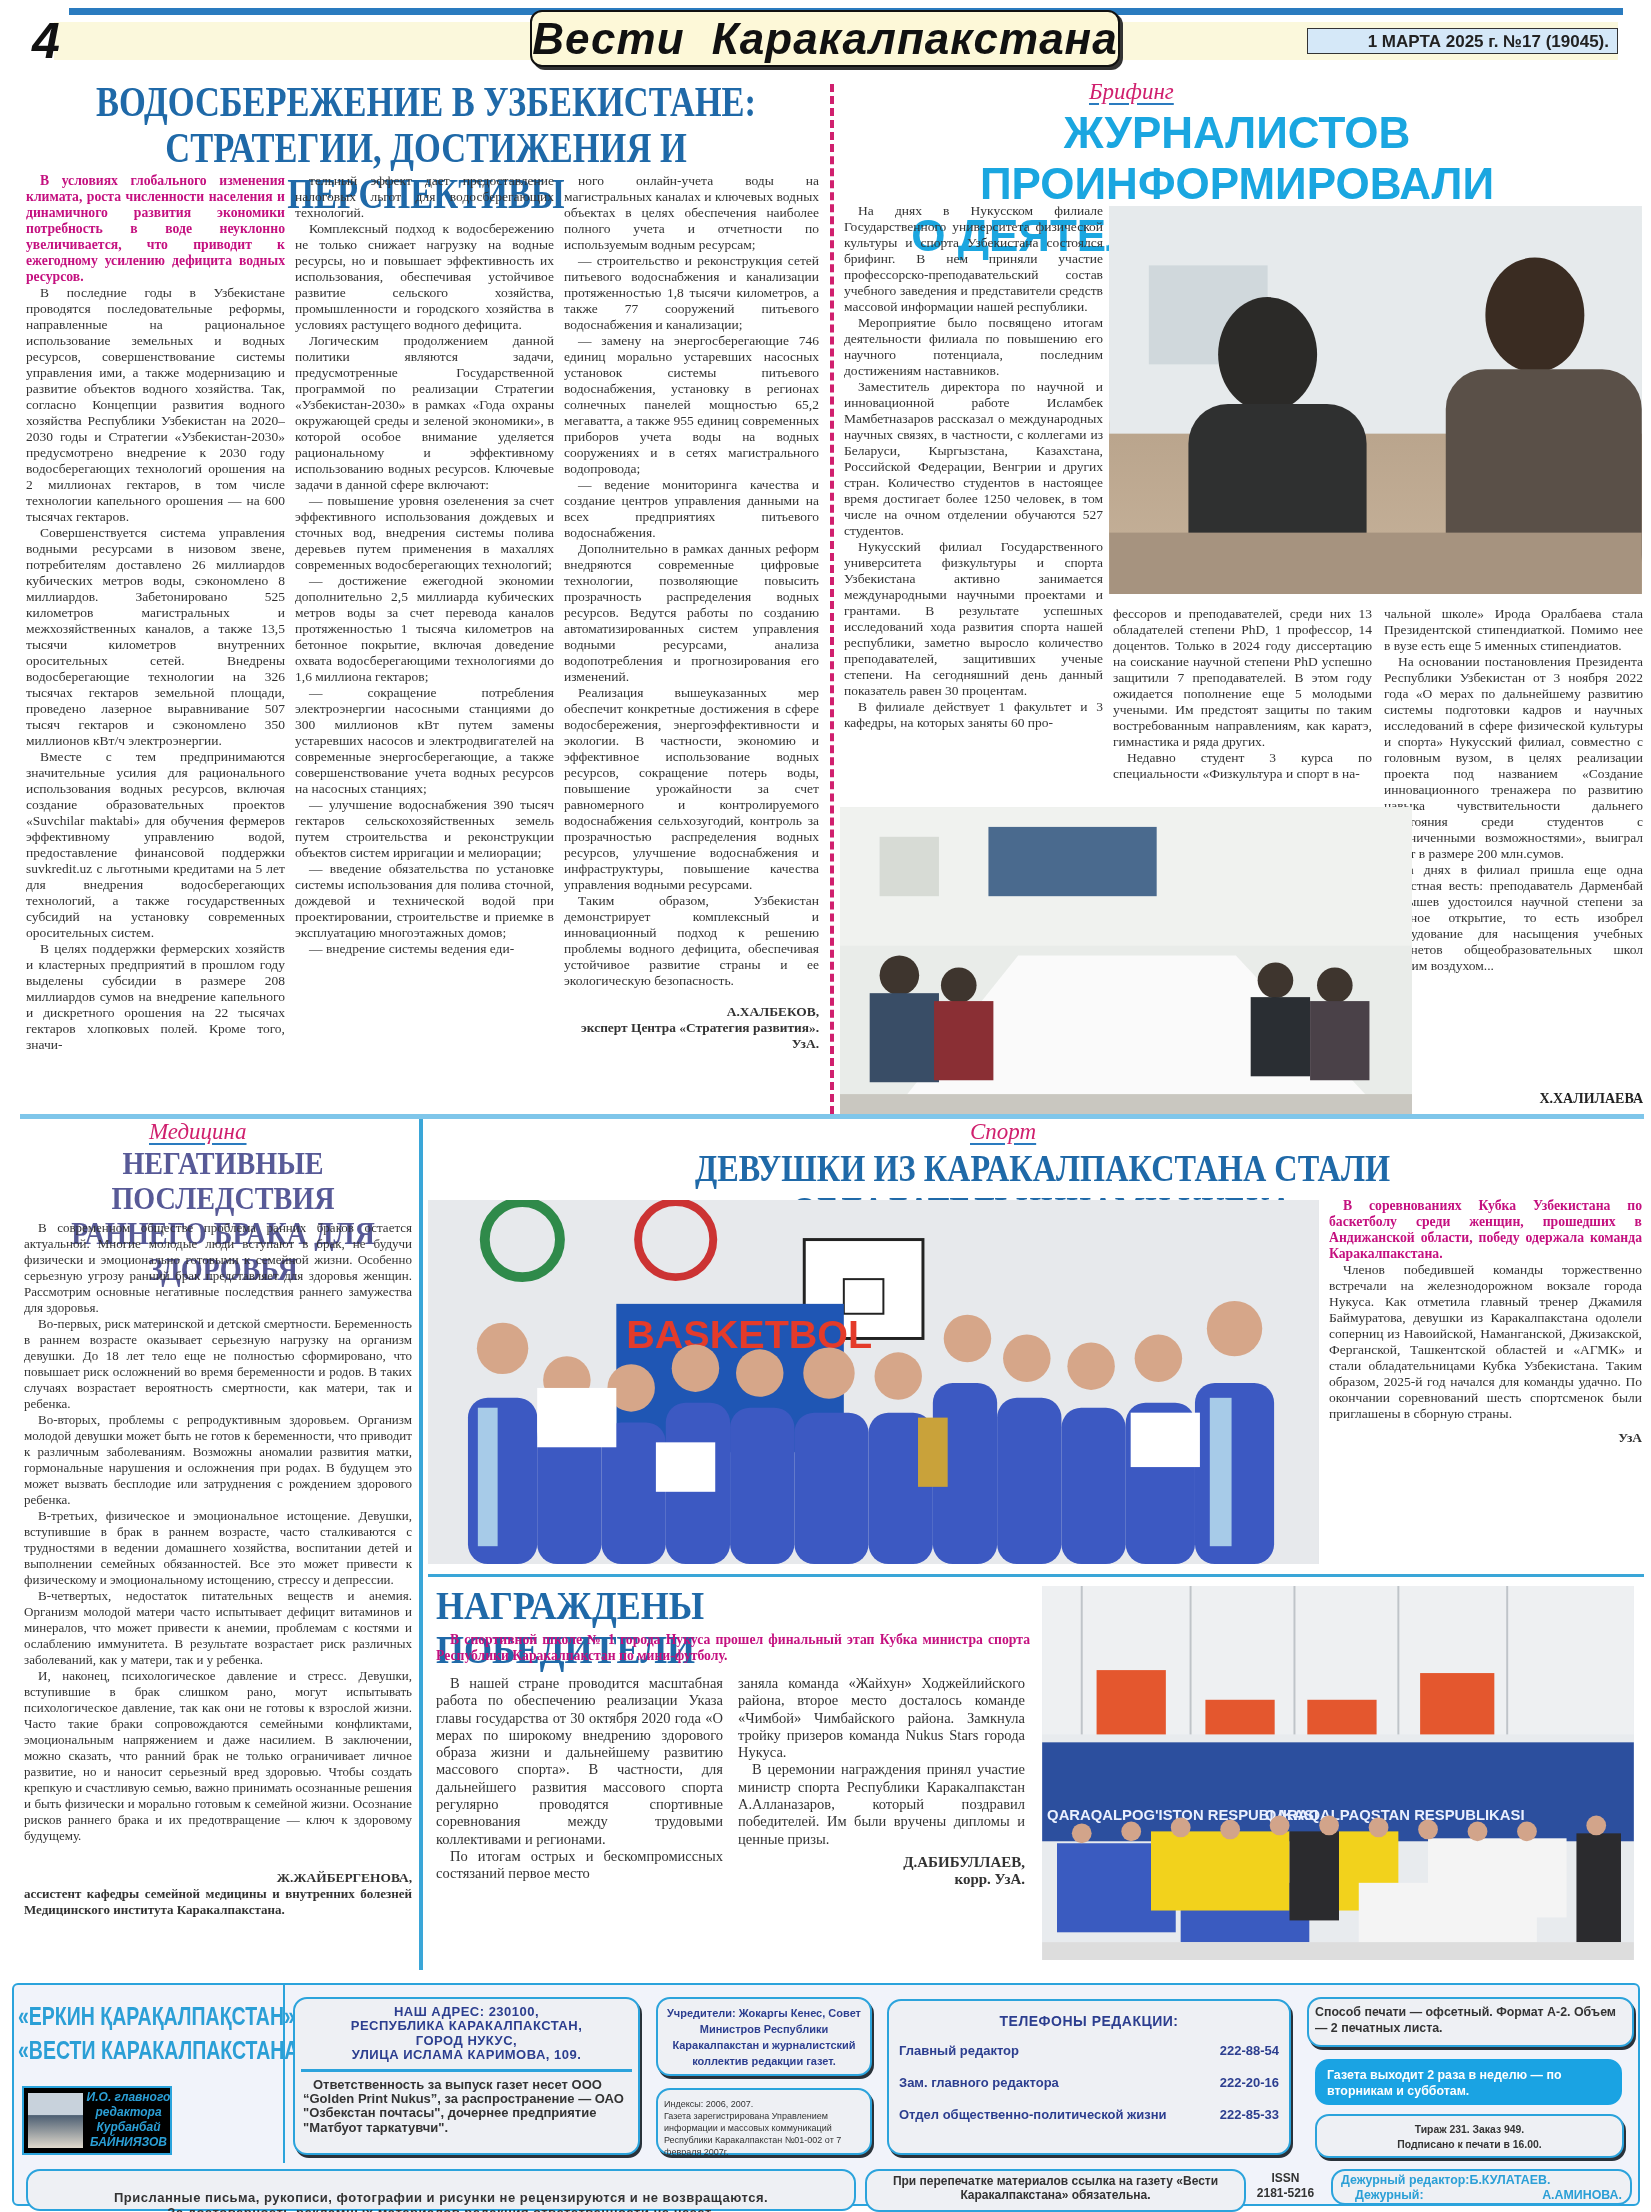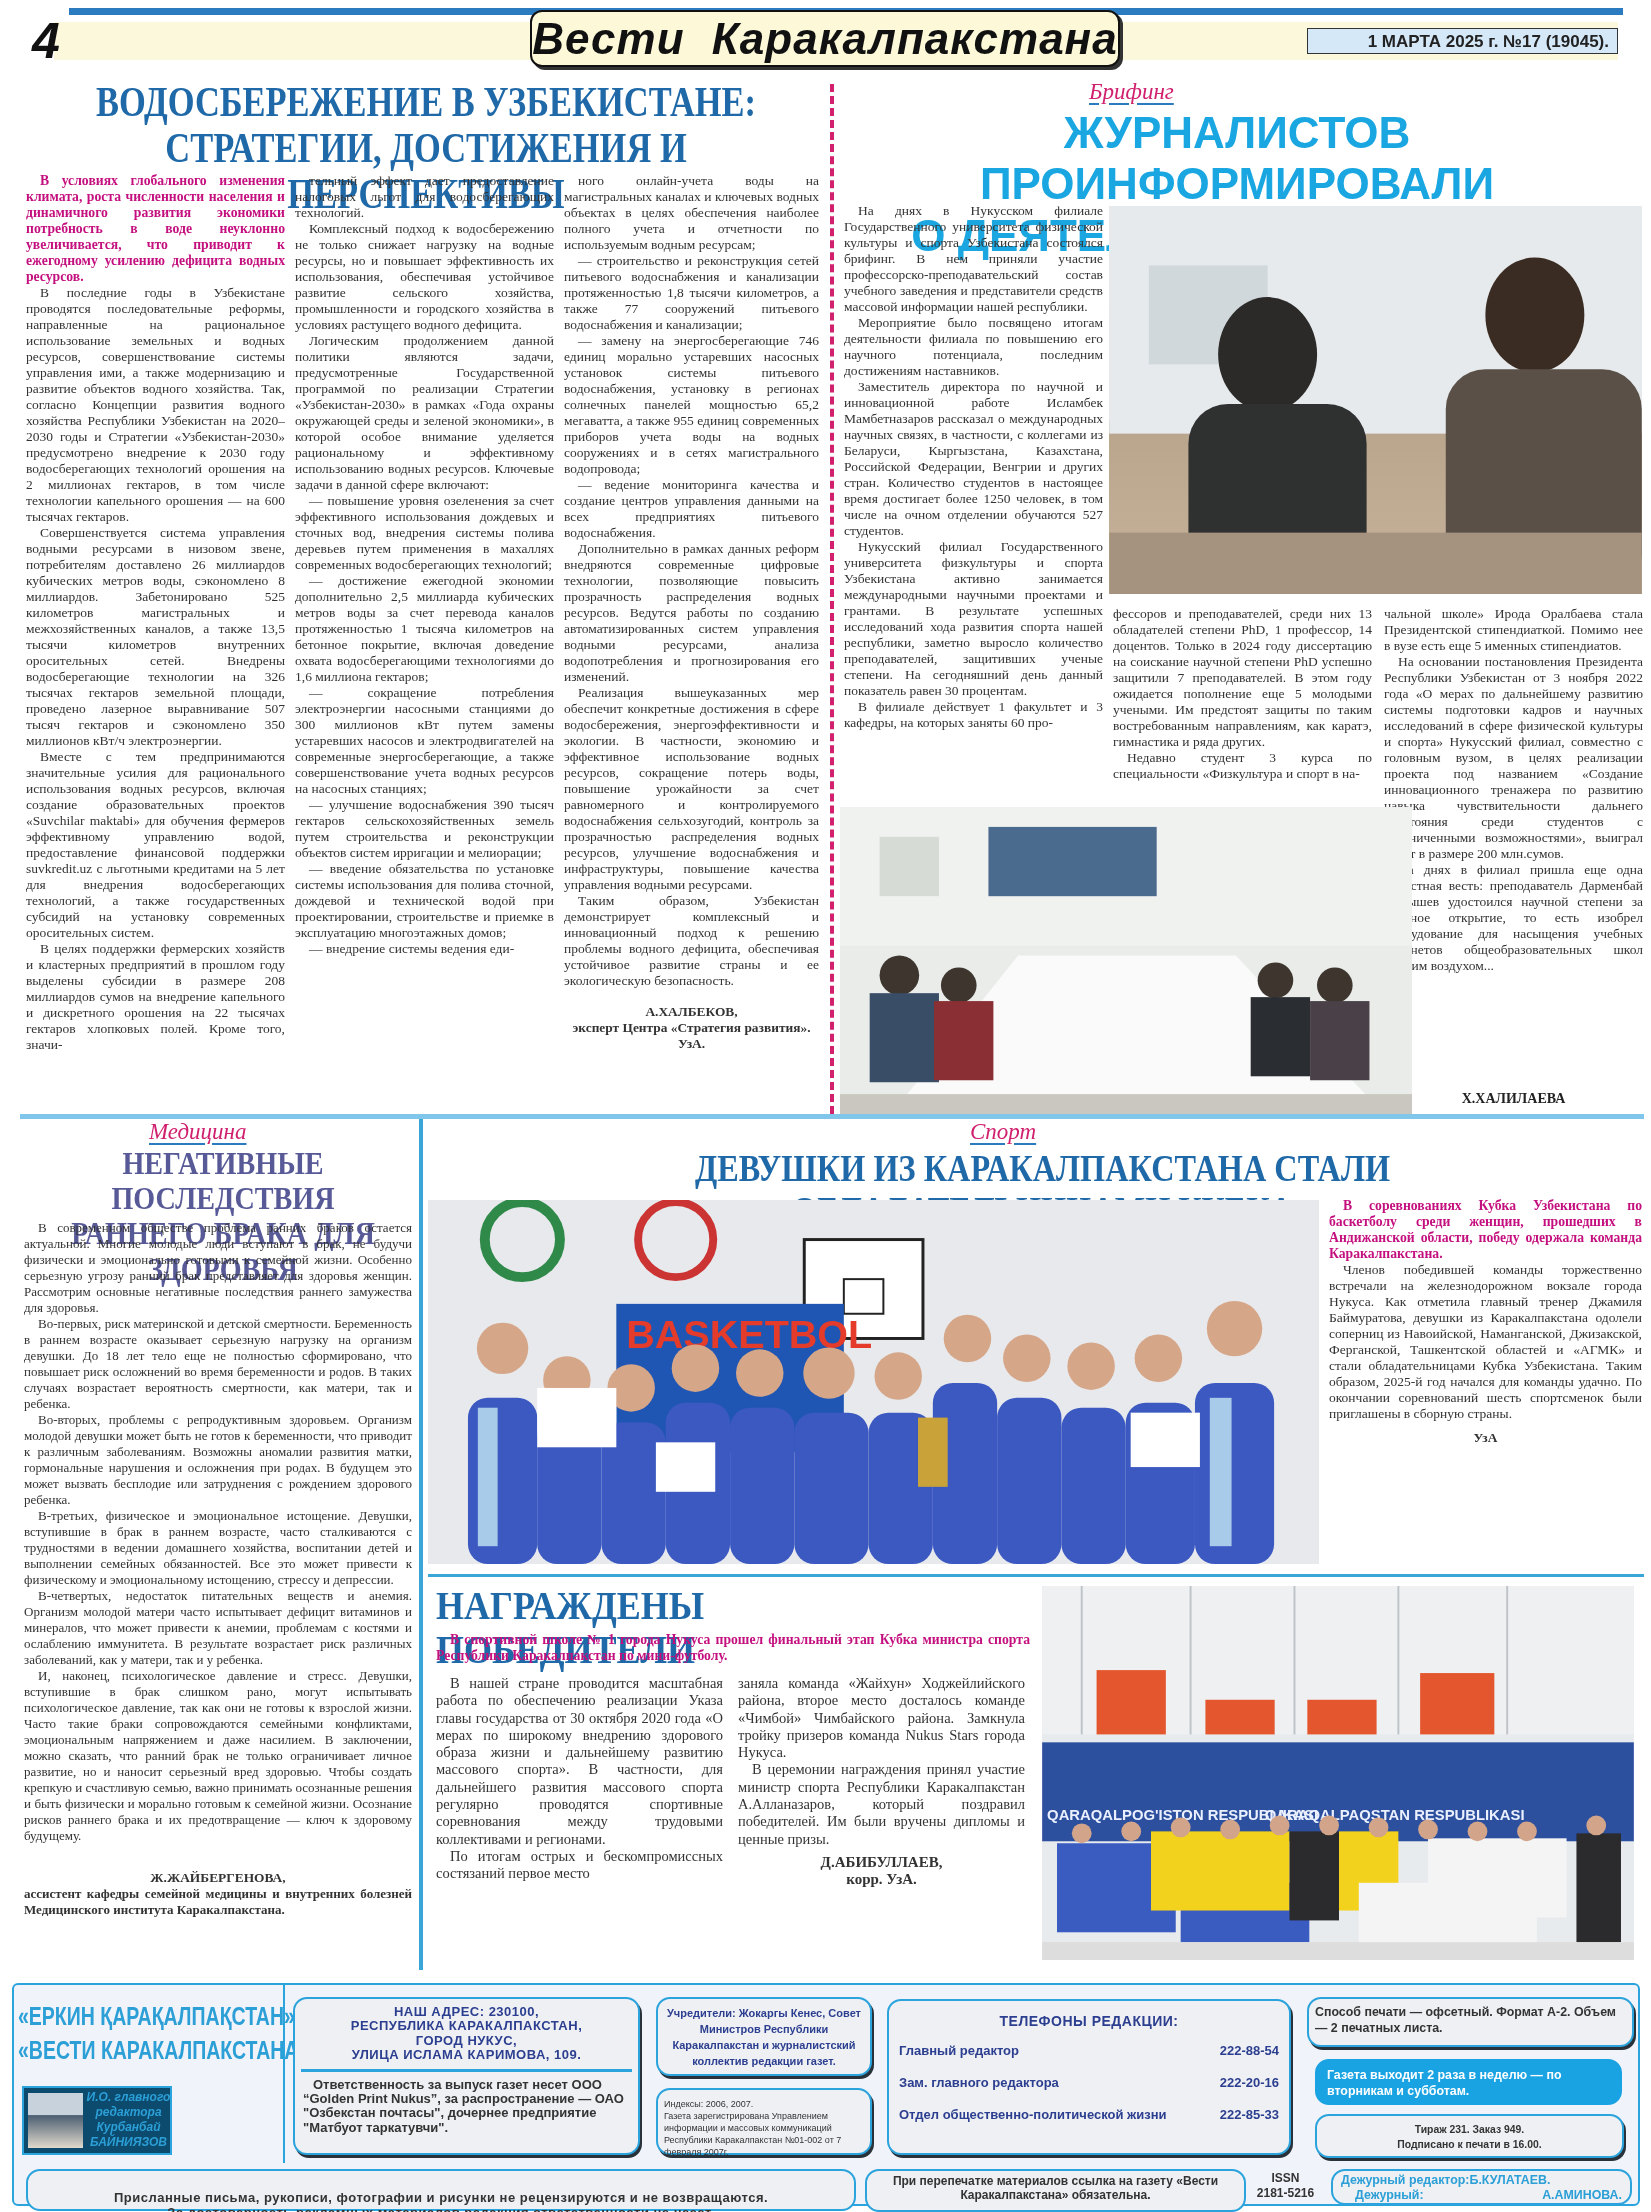--- a/index.html
+++ b/index.html
@@ -15,21 +15,21 @@
 
 .hl{font-family:"Liberation Serif",serif;font-weight:bold;text-align:center;line-height:1.1;transform-origin:center top}
 .h-water{left:20px;top:79px;width:812px;font-size:42px;color:#1f69a8;transform:scaleX(.82)}
 .rubric{font-style:italic;font-size:23px;text-align:left;text-decoration:underline;text-decoration-color:#2a7bbf;text-underline-offset:4px}
 .r-brief{left:1089px;top:79px;width:297px;color:#d0206e}
 .h-brief{left:851px;top:107px;width:772px;font:bold 44px "Liberation Sans",sans-serif;color:#1aa6e0;text-align:center;line-height:1.17}
 .divider-dash{left:830px;top:84px;height:1030px;width:0;border-left:4px dashed #d0206e}
 .col{font-size:13.5px;line-height:16px;text-align:justify;color:#333}
 .col p{text-indent:14px}
 .lead{color:#c4107f;font-weight:bold;font-size:13.7px;line-height:16px;text-align:justify;text-indent:14px}
-.sig{font-weight:bold;text-align:center;font-size:13.4px}
+.sig{font-weight:bold;text-align:right;font-size:13.4px}
 .photo{overflow:hidden}
 .hrule{height:5px;background:#7fc6ea}
 
 .r-med{left:149px;top:1119px;width:139px;color:#d0206e}
 .h-med{left:20px;top:1146px;width:406px;font-size:32px;color:#585a97;transform:scaleX(.88)}
 .vrule{left:419px;top:1119px;width:4px;height:851px;background:#3aa6d8}
 
 .r-sport{left:970px;top:1119px;width:119px;color:#d0206e}
 .h-sport{left:436px;top:1148px;width:1213px;font-size:38px;color:#1f69a8;transform:scaleX(.85)}
 .h-awards{left:436px;top:1584px;width:594px;font-size:40px;color:#1f69a8;text-align:left;transform:scaleX(.9);transform-origin:left top}
@@ -276,21 +276,21 @@
       </g>
     <rect x="0" y="360" width="598" height="18" fill="#ddd"></rect>
   </svg>
 </div>
 
 <div class="abs footer">
   <div class="abs" style="left:4px;top:14px;width:249px;font:bold 25px 'Liberation Sans',sans-serif;color:#2b9fd6;line-height:34px;transform:scaleX(.78);transform-origin:left top;white-space:nowrap">
     <div>«ЕРКИН ҚАРАҚАЛПАҚСТАН» -</div>
     <div>«ВЕСТИ КАРАКАЛПАКСТАНА»</div>
   </div>
-  <div class="abs" style="left:8px;top:101px;width:150px;height:69px;border:2px solid #2ba3dc;background:#0c4a6e">
+  <div class="abs" style="left:8px;top:101px;width:150px;height:69px;border:2px solid #2ba3dc;background:#000000">
     <div class="abs" style="left:4px;top:5px;width:55px;height:55px;background:linear-gradient(180deg,#c8d2dc 0,#c8d2dc 40%,#4d5f73 41%,#e0d9cc 100%)"></div>
     <div class="abs" style="left:61px;top:2px;width:87px;font:italic bold 12px 'Liberation Sans',sans-serif;color:#2b9fd6;text-align:center;line-height:15px">
       <div>И.О. главного редактора</div>
       <div>Курбанбай</div>
       <div>БАЙНИЯЗОВ</div>
     </div>
   </div>
   <div class="abs" style="left:269px;top:0;width:2px;height:178px;background:#2ba3dc"></div>
 
   <div class="fbox" style="left:279px;top:12px;width:347px;height:158px">

